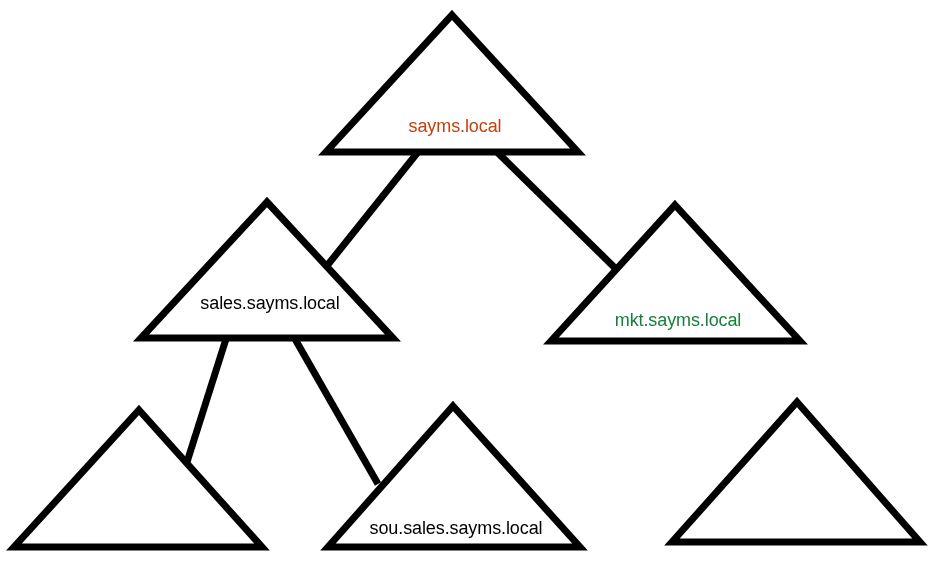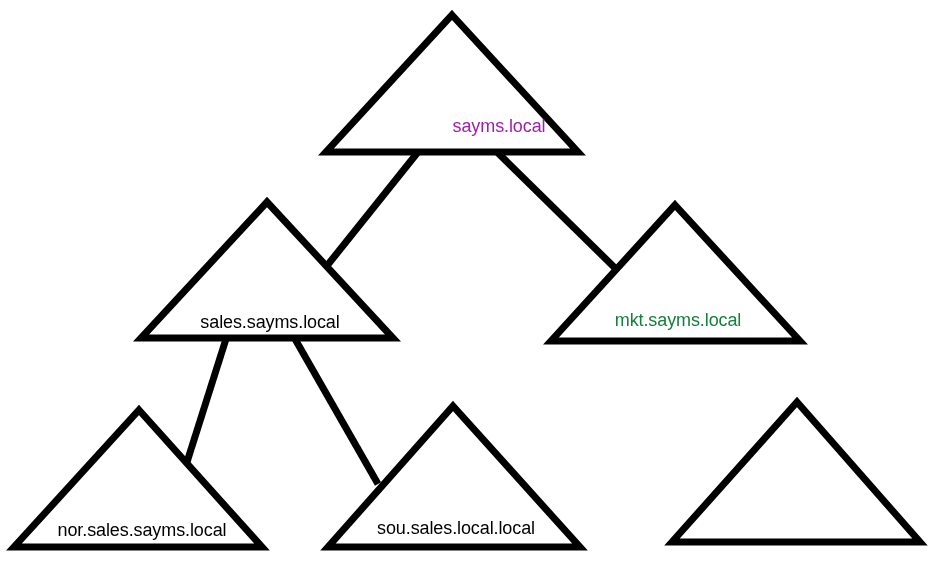--- a/index.html
+++ b/index.html
@@ -65,19 +65,18 @@
     <g>
       <polygon class="zone-triangle" points="452,15 578,152 326,152" style="stroke: rgb(0, 0, 0); fill: rgb(255, 255, 255); stroke-width: 7;"></polygon>
       <polygon class="zone-triangle" points="267,202 393,338 141,338" style="stroke: rgb(0, 0, 0); fill: rgb(255, 255, 255); stroke-width: 7;"></polygon>
       <polygon class="zone-triangle" points="675,205 800,341 551,341" style="stroke: rgb(0, 0, 0); fill: rgb(255, 255, 255); stroke-width: 7;"></polygon>
       <polygon class="zone-triangle" points="139,410 262,547 14,547" style="stroke: rgb(0, 0, 0); fill: rgb(255, 255, 255); stroke-width: 7;"></polygon>
       <polygon class="zone-triangle" points="453,406 580,547 328,547" style="stroke: rgb(0, 0, 0); fill: rgb(255, 255, 255); stroke-width: 7;"></polygon>
       <polygon class="zone-triangle" points="797,402 920,542 672,542" style="stroke: rgb(0, 0, 0); fill: rgb(255, 255, 255); stroke-width: 7;"></polygon>
     </g>
   </svg>
 
-  <div class="zone-label" style="left: 455px; top: 126px; color: #a21caf; margin-left: 44px;">sayms.local</div>
-  <div class="zone-label" style="left: 270px; top: 322px; color: rgb(0, 0, 0);">sales.sayms.local</div>
+  <div class="zone-label" style="left: 455px; top: 126px; color: #c2410c;">sayms.local</div>
+  <div class="zone-label" style="left: 270px; top: 303px; color: rgb(0, 0, 0);">sales.sayms.local</div>
   <div class="zone-label" style="left: 678px; top: 320px; color: #15803d;">mkt.sayms.local</div>
-  <div class="zone-label" style="left: 142px; top: 530px; color: rgb(0, 0, 0);">nor.sales.sayms.local</div>
-  <div class="zone-label" style="left: 456px; top: 528px; color: rgb(0, 0, 0);">sou.sales.local.local</div>
+  <div class="zone-label" style="left: 456px; top: 528px; color: rgb(0, 0, 0);">sou.sales.sayms.local</div>
 
 </div>
 
 </body></html>

